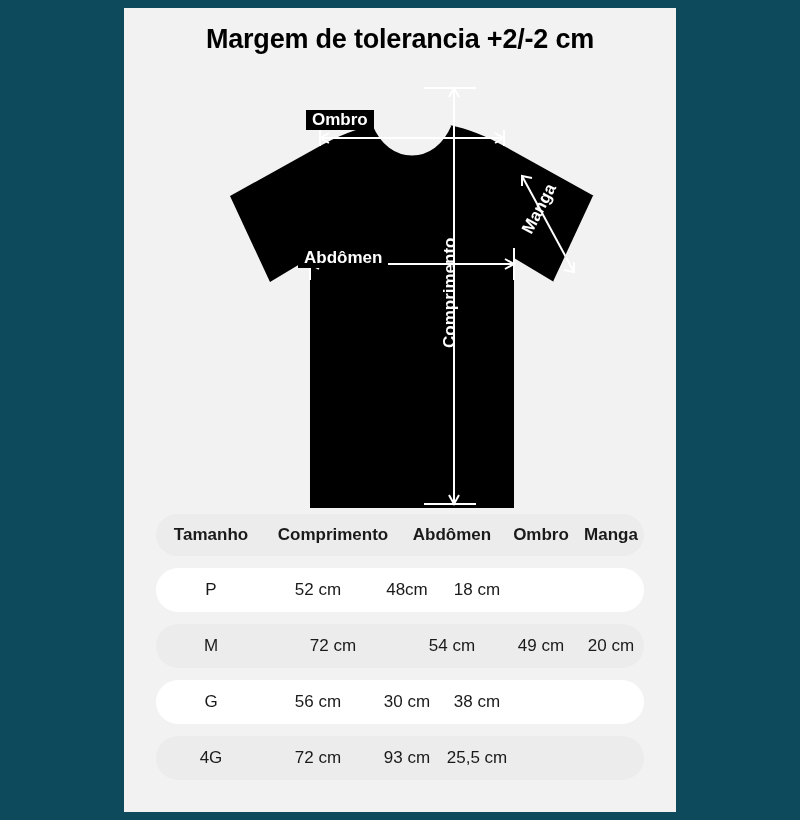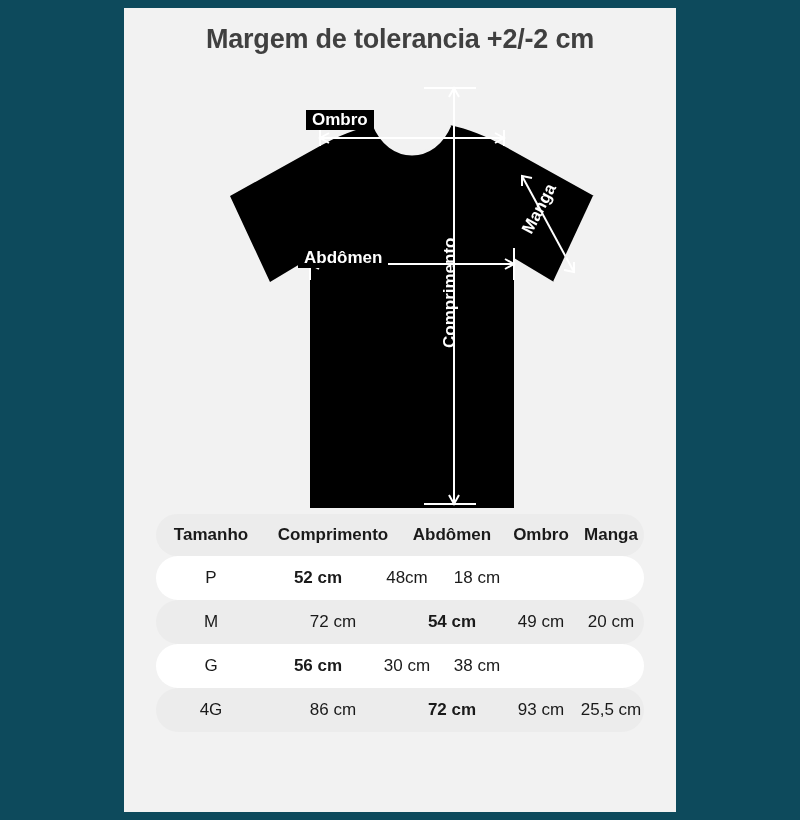--- a/index.html
+++ b/index.html
@@ -28,21 +28,21 @@
     background: #f2f2f2;
     overflow: hidden;
   }
   
   #title {
     position: absolute;
     left: 0;
     top: 16px;
     width: 552px;
     text-align: center;
-    color: #404040;
+    color: #000000;
     font-size: 27px;
     font-weight: bold;
     letter-spacing: -0.2px;
     font-family: "Liberation Sans", sans-serif;
   }
   
   #shirt-area {
     position: absolute;
     left: 0;
     top: 60px;
@@ -93,42 +93,42 @@
     top: 506px;
     width: 488px;
   }
   .trow {
     position: relative;
     display: flex;
     align-items: center;
     height: 44px;
     background: #ffffff;
     border-radius: 22px;
-    margin-bottom: 0px;
+    margin-bottom: 12px;
   }
   .trow.alt {
     background: #ececec;
   }
   .trow.head {
     background: #ececec;
     height: 42px;
   }
   .cell {
     text-align: center;
     font-size: 17px;
     color: #1a1a1a;
     font-family: "Liberation Sans", sans-serif;
   }
   .trow.head .cell {
     font-weight: bold;
     font-size: 17px;
   }
   .c0 { width: 110px; }
   .c1 { width: 134px; }
-  .c2 { width: 104px; font-weight: bold; }
+  .c2 { width: 104px; }
   .c3 { width: 74px; }
   .c4 { width: 66px; }
   .trow.head .c0 { font-weight: bold; }
 </style>
 </head>
 <body>
 
 <div id="page">
   <div id="card">
 
@@ -221,21 +221,20 @@
         <div class="cell c0">G</div>
         <div class="cell c2">56 cm</div>
         <div class="cell c3">30 cm</div>
         <div class="cell c4">38 cm</div>
       </div>
 
 
 
       <div class="trow alt">
         <div class="cell c0">4G</div>
-        <div class="cell c1">86 cm</div>
         <div class="cell c2">72 cm</div>
         <div class="cell c3">93 cm</div>
         <div class="cell c4">25,5 cm</div>
       </div>
     </div>
 
   </div>
 </div>
 
 </body></html>

